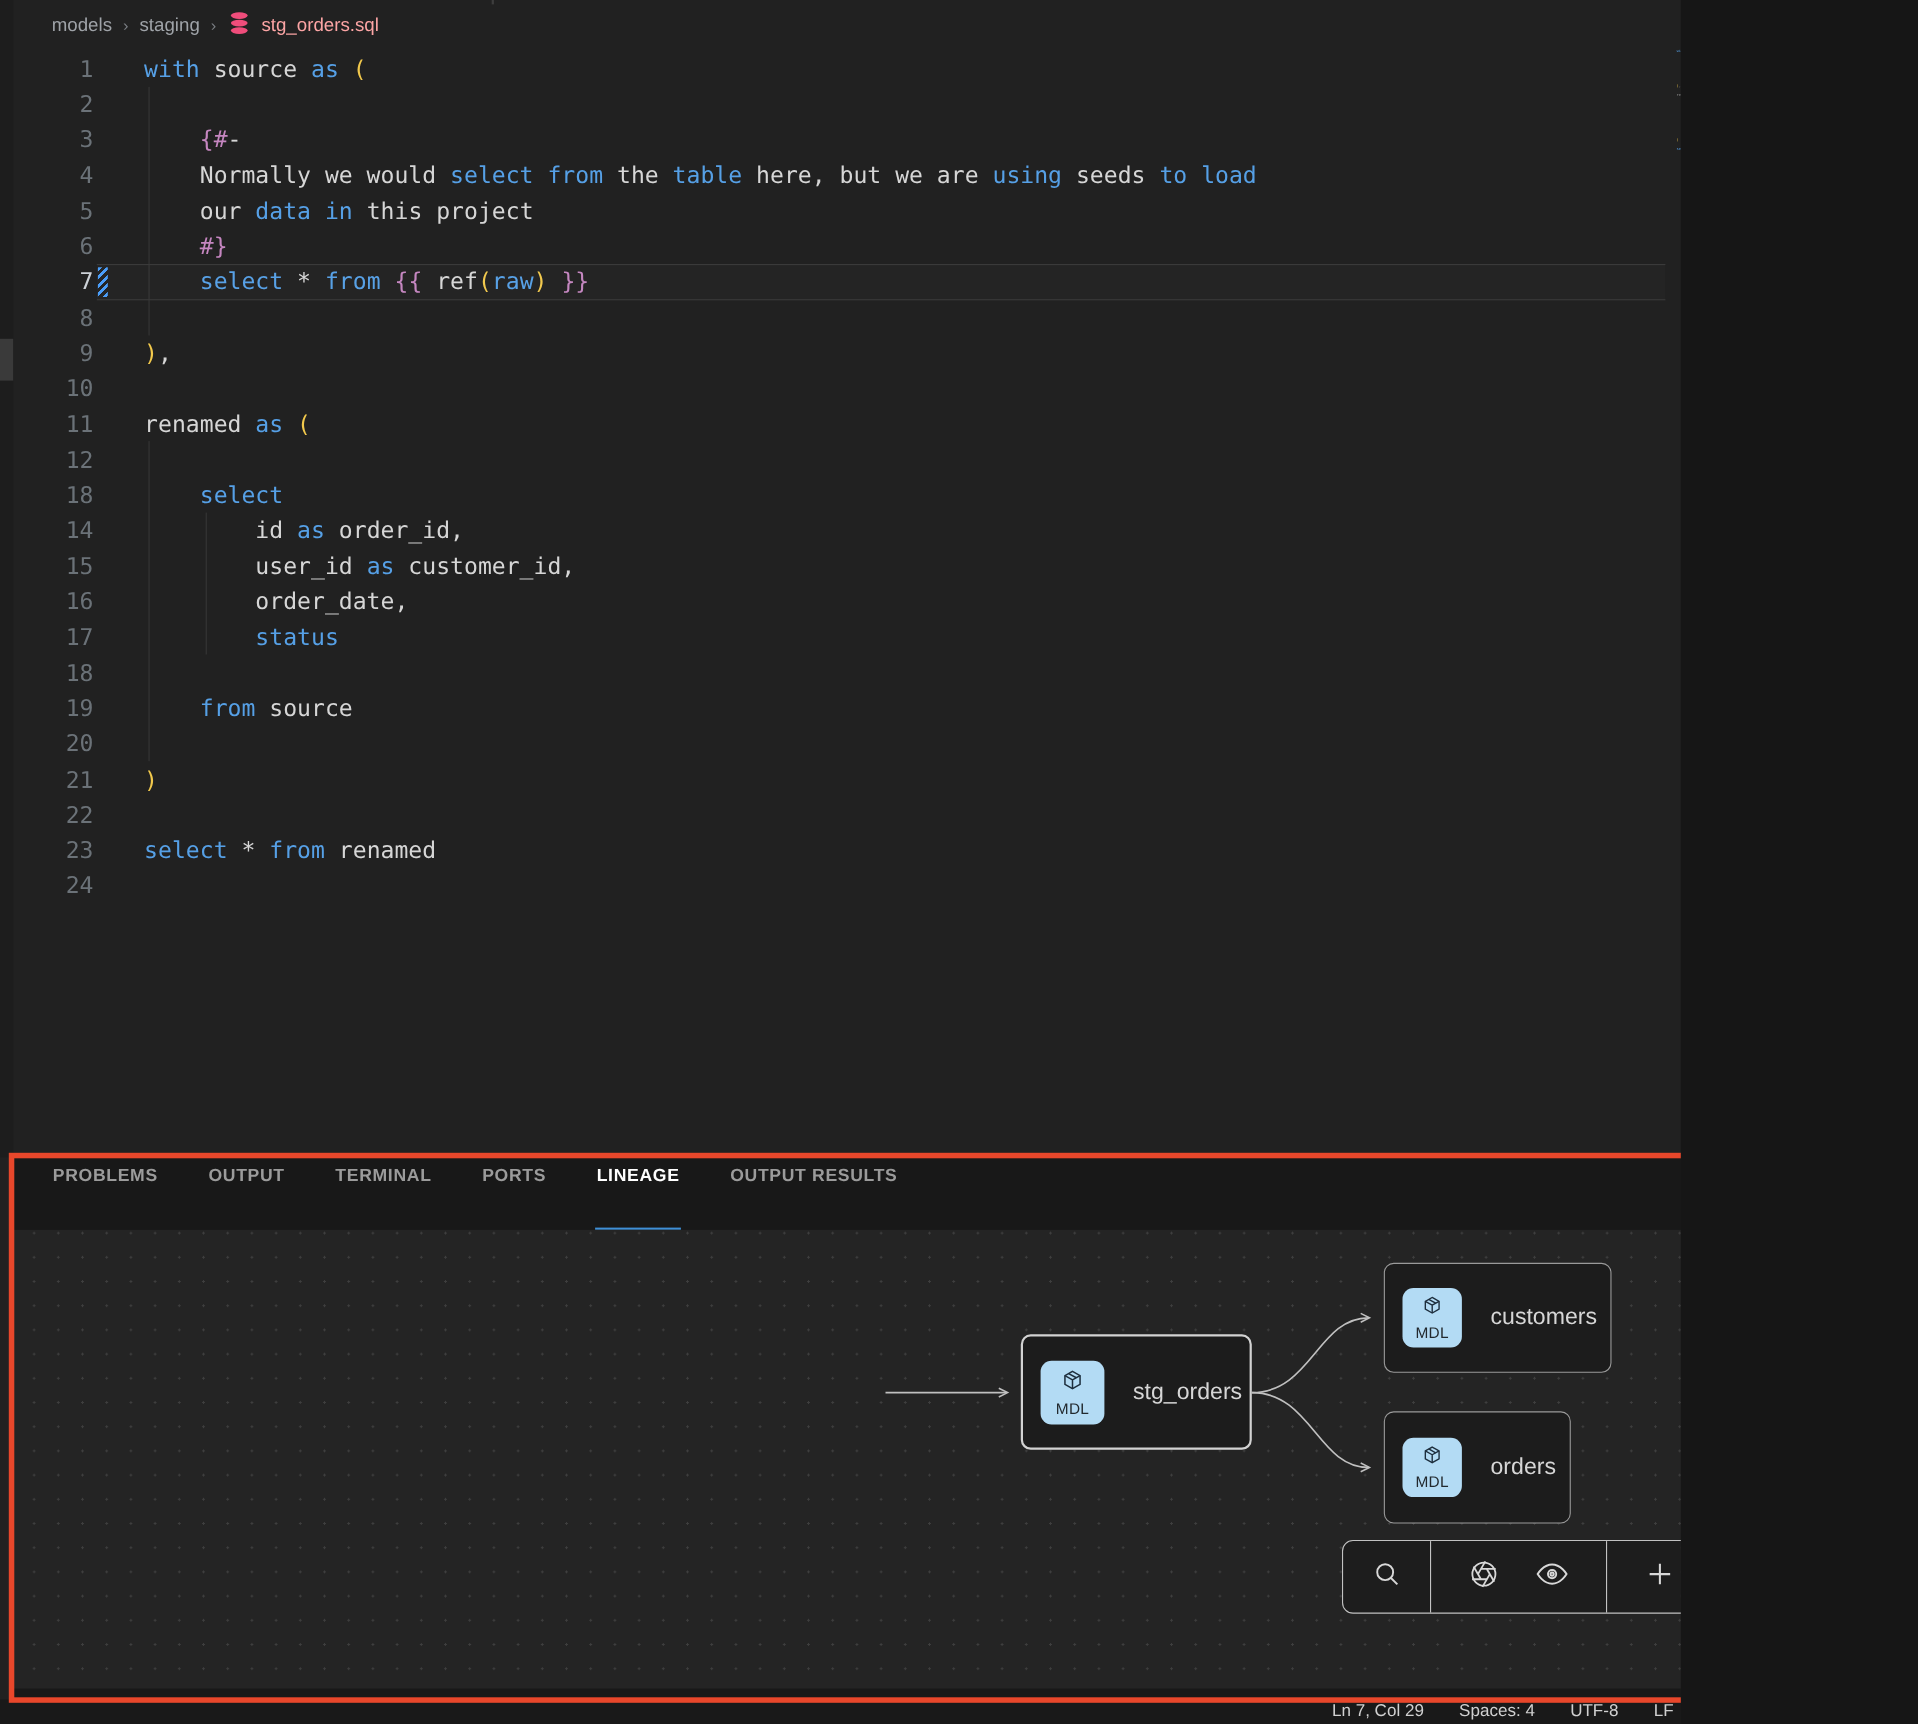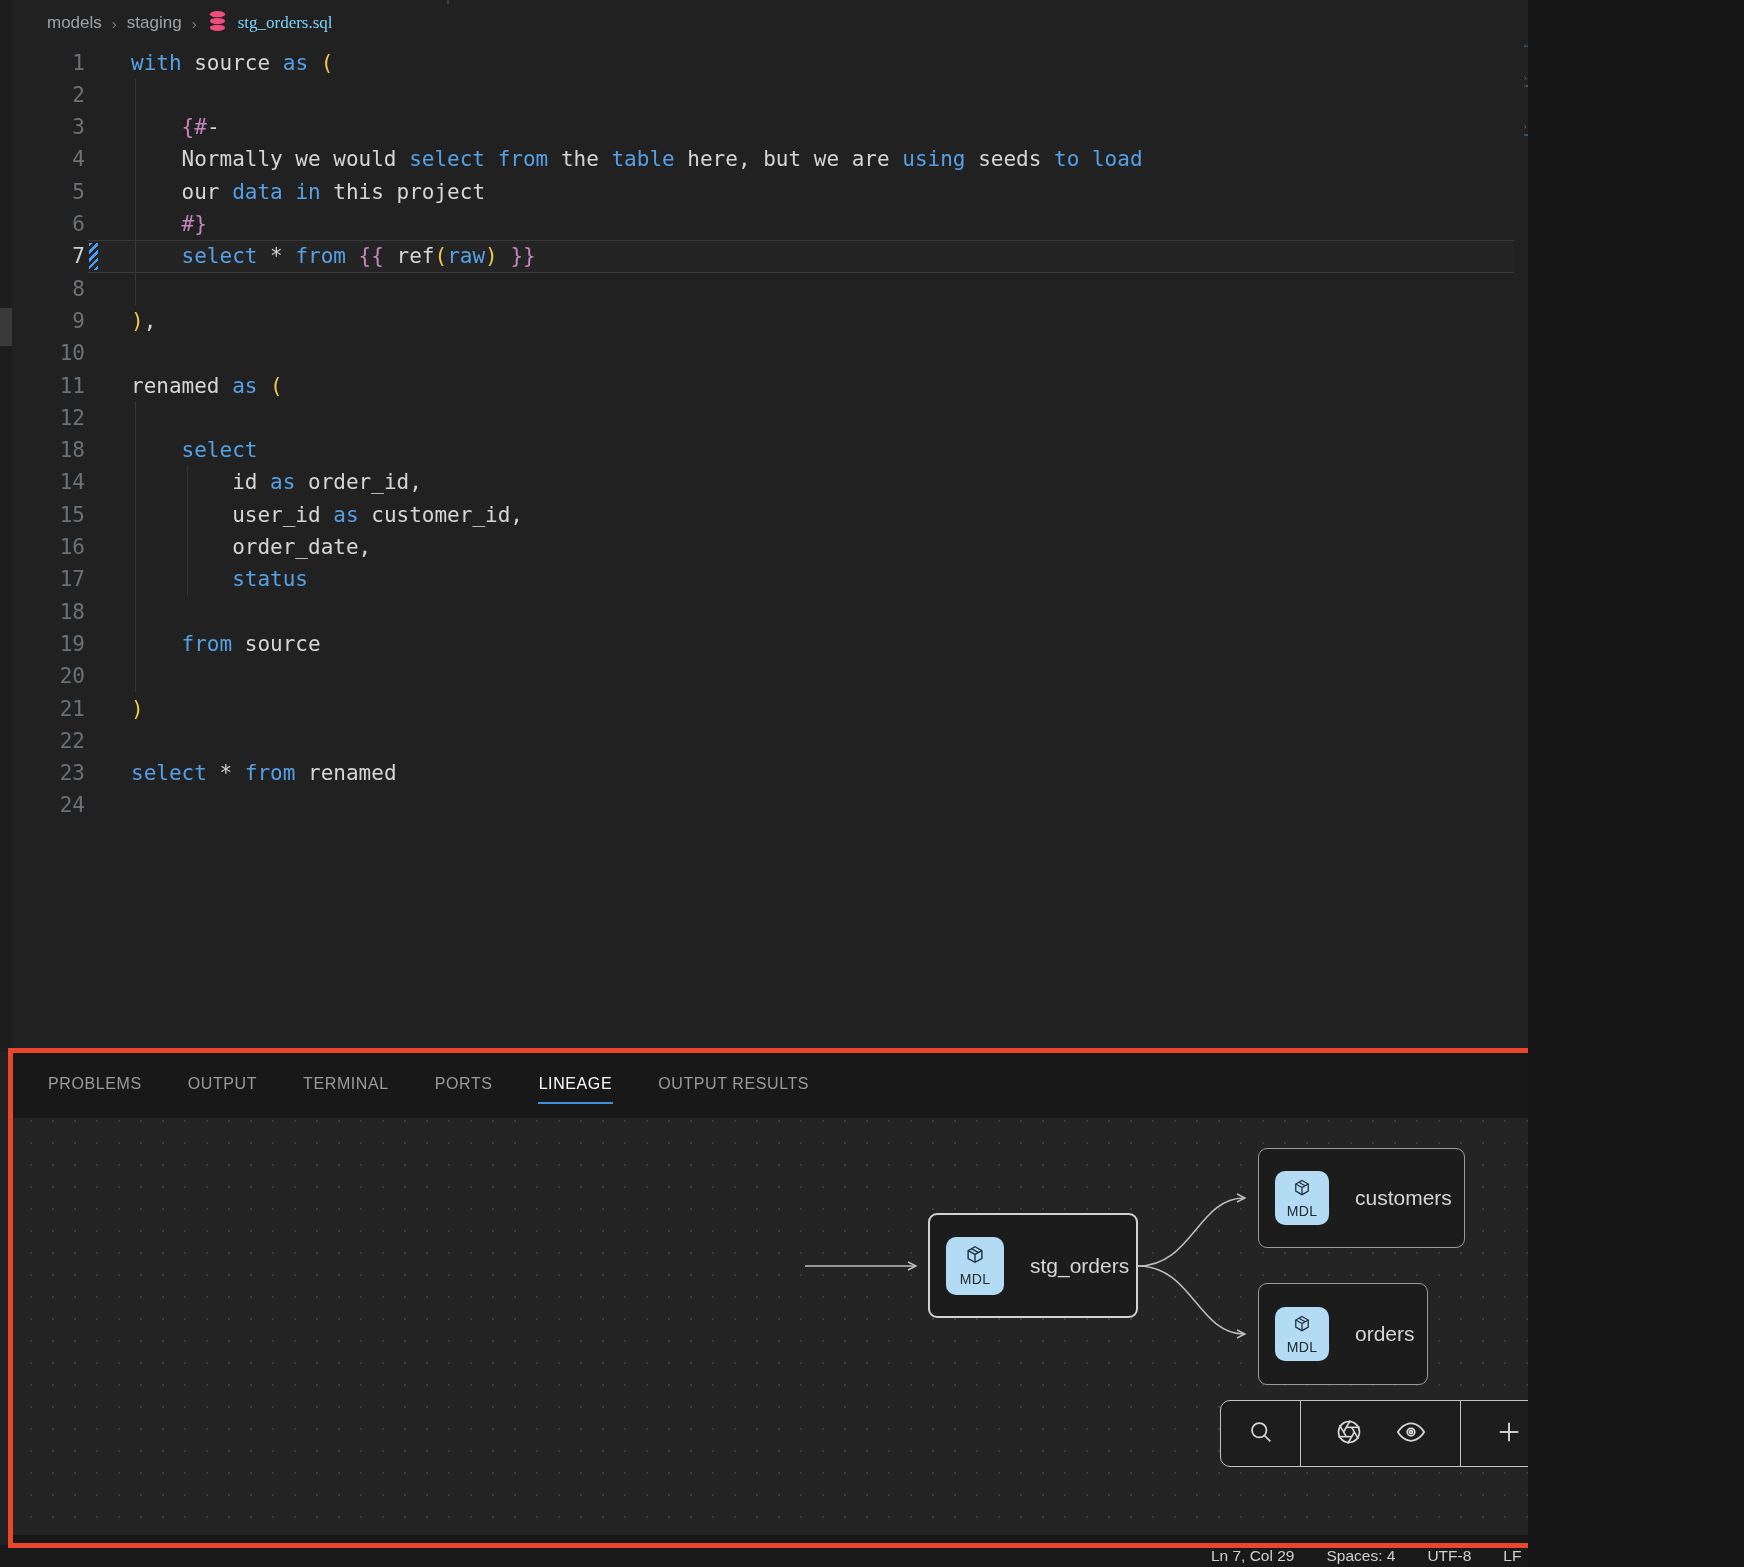--- a/index.html
+++ b/index.html
@@ -5,21 +5,21 @@
   html,body{margin:0;padding:0;background:#161616;}
   #stage{position:relative;width:1528px;height:1567px;background:#212121;overflow:hidden;
          font-family:"Liberation Sans",sans-serif;color:#d4d4d4;}
   
   #left-strip{position:absolute;left:0;top:0;width:12px;height:1052px;background:#1d1d1d;}
   #left-strip .blip{position:absolute;left:0;top:308px;width:12px;height:38px;background:#3a3a3a;}
   #top-notch{position:absolute;left:447px;top:0;width:2px;height:4px;background:#3d3d3d;}
   #breadcrumb{position:absolute;left:47px;top:8px;height:30px;display:flex;align-items:center;
               gap:10px;font-size:17px;color:#9fa3a8;}
   #breadcrumb .sep{color:#7a7e83;font-size:15px;}
-  #breadcrumb .file{color:#7dd3fc;font-family:Liberation Serif, serif;}
+  #breadcrumb .file{color:#fca5a5;}
   #code-area{position:absolute;left:12px;top:0;width:1694px;height:1049px;}
   .crow{position:absolute;left:0;width:1502px;height:33px;display:flex;align-items:center;
         font-family:"DejaVu Sans Mono",monospace;font-size:21px;}
   .crow .lnum{width:73px;text-align:right;color:#6b7278;flex:none;}
   .crow .ltext{margin-left:46px;white-space:pre;color:#d6d6d6;}
   .crow.active .lnum{color:#ccd1d7;}
   .crow.active .band{position:absolute;left:76px;right:0;top:0;bottom:0;
         background:rgba(255,255,255,0.016);border-top:1px solid #3a3a3a;border-bottom:1px solid #3a3a3a;}
   .crow.active .deco{position:absolute;left:77px;top:3px;width:9px;height:27px;
         background:repeating-linear-gradient(135deg,#4a9df8 0 2.5px,transparent 2.5px 5.5px);}
@@ -30,21 +30,21 @@
            font-family:"DejaVu Sans Mono",monospace;font-size:3.4px;line-height:4.05px;opacity:.95;}
   #minimap .mrow{white-space:pre;height:4.05px;overflow:hidden;}
   #minimap .tk-t{color:#9a9a9a;}
   #scrollbar{position:absolute;left:1719px;top:46px;width:25px;height:517px;background:#404040;}
   #scrollbar .tickline{position:absolute;left:0;top:111px;width:25px;height:2px;background:#6c6c6c;}
   #scrollbar .cursor-mark{position:absolute;left:0;top:117px;width:12px;height:24px;background:#3f6597;}
   
   #bottom-panel{position:absolute;left:12px;top:1052px;width:1732px;height:493px;background:#181818;}
   #tabbar{position:absolute;left:0;top:0;right:0;height:66px;display:flex;align-items:center;
           padding-left:35px;gap:44px;background:#181818;}
-  .tab{height:100%;display:flex;align-items:center;cursor:default;}
+  .tab{height:100%;display:flex;cursor:default;font-weight:bold;}
   .tab span{font-size:16px;letter-spacing:.6px;color:#9b9b9b;padding:9px 1px;border-bottom:2.5px solid transparent;}
   .tab.active span{color:#ffffff;border-bottom-color:#3f8fd6;}
   #panel-window-icons{position:absolute;right:40px;top:14px;display:flex;gap:26px;}
   #panel-window-icons svg{display:block;}
   #panel-content{position:absolute;left:0;top:66px;right:0;bottom:10px;background:#242424;
       background-image:radial-gradient(#3e3e3e 1.1px,transparent 1.2px);background-size:22px 22px;
       background-position:8px 14px;}
   
   .node{position:absolute;background:#1c1c1c;border:1.5px solid #9a9a9a;border-radius:9px;
         display:flex;align-items:center;box-sizing:border-box;}

